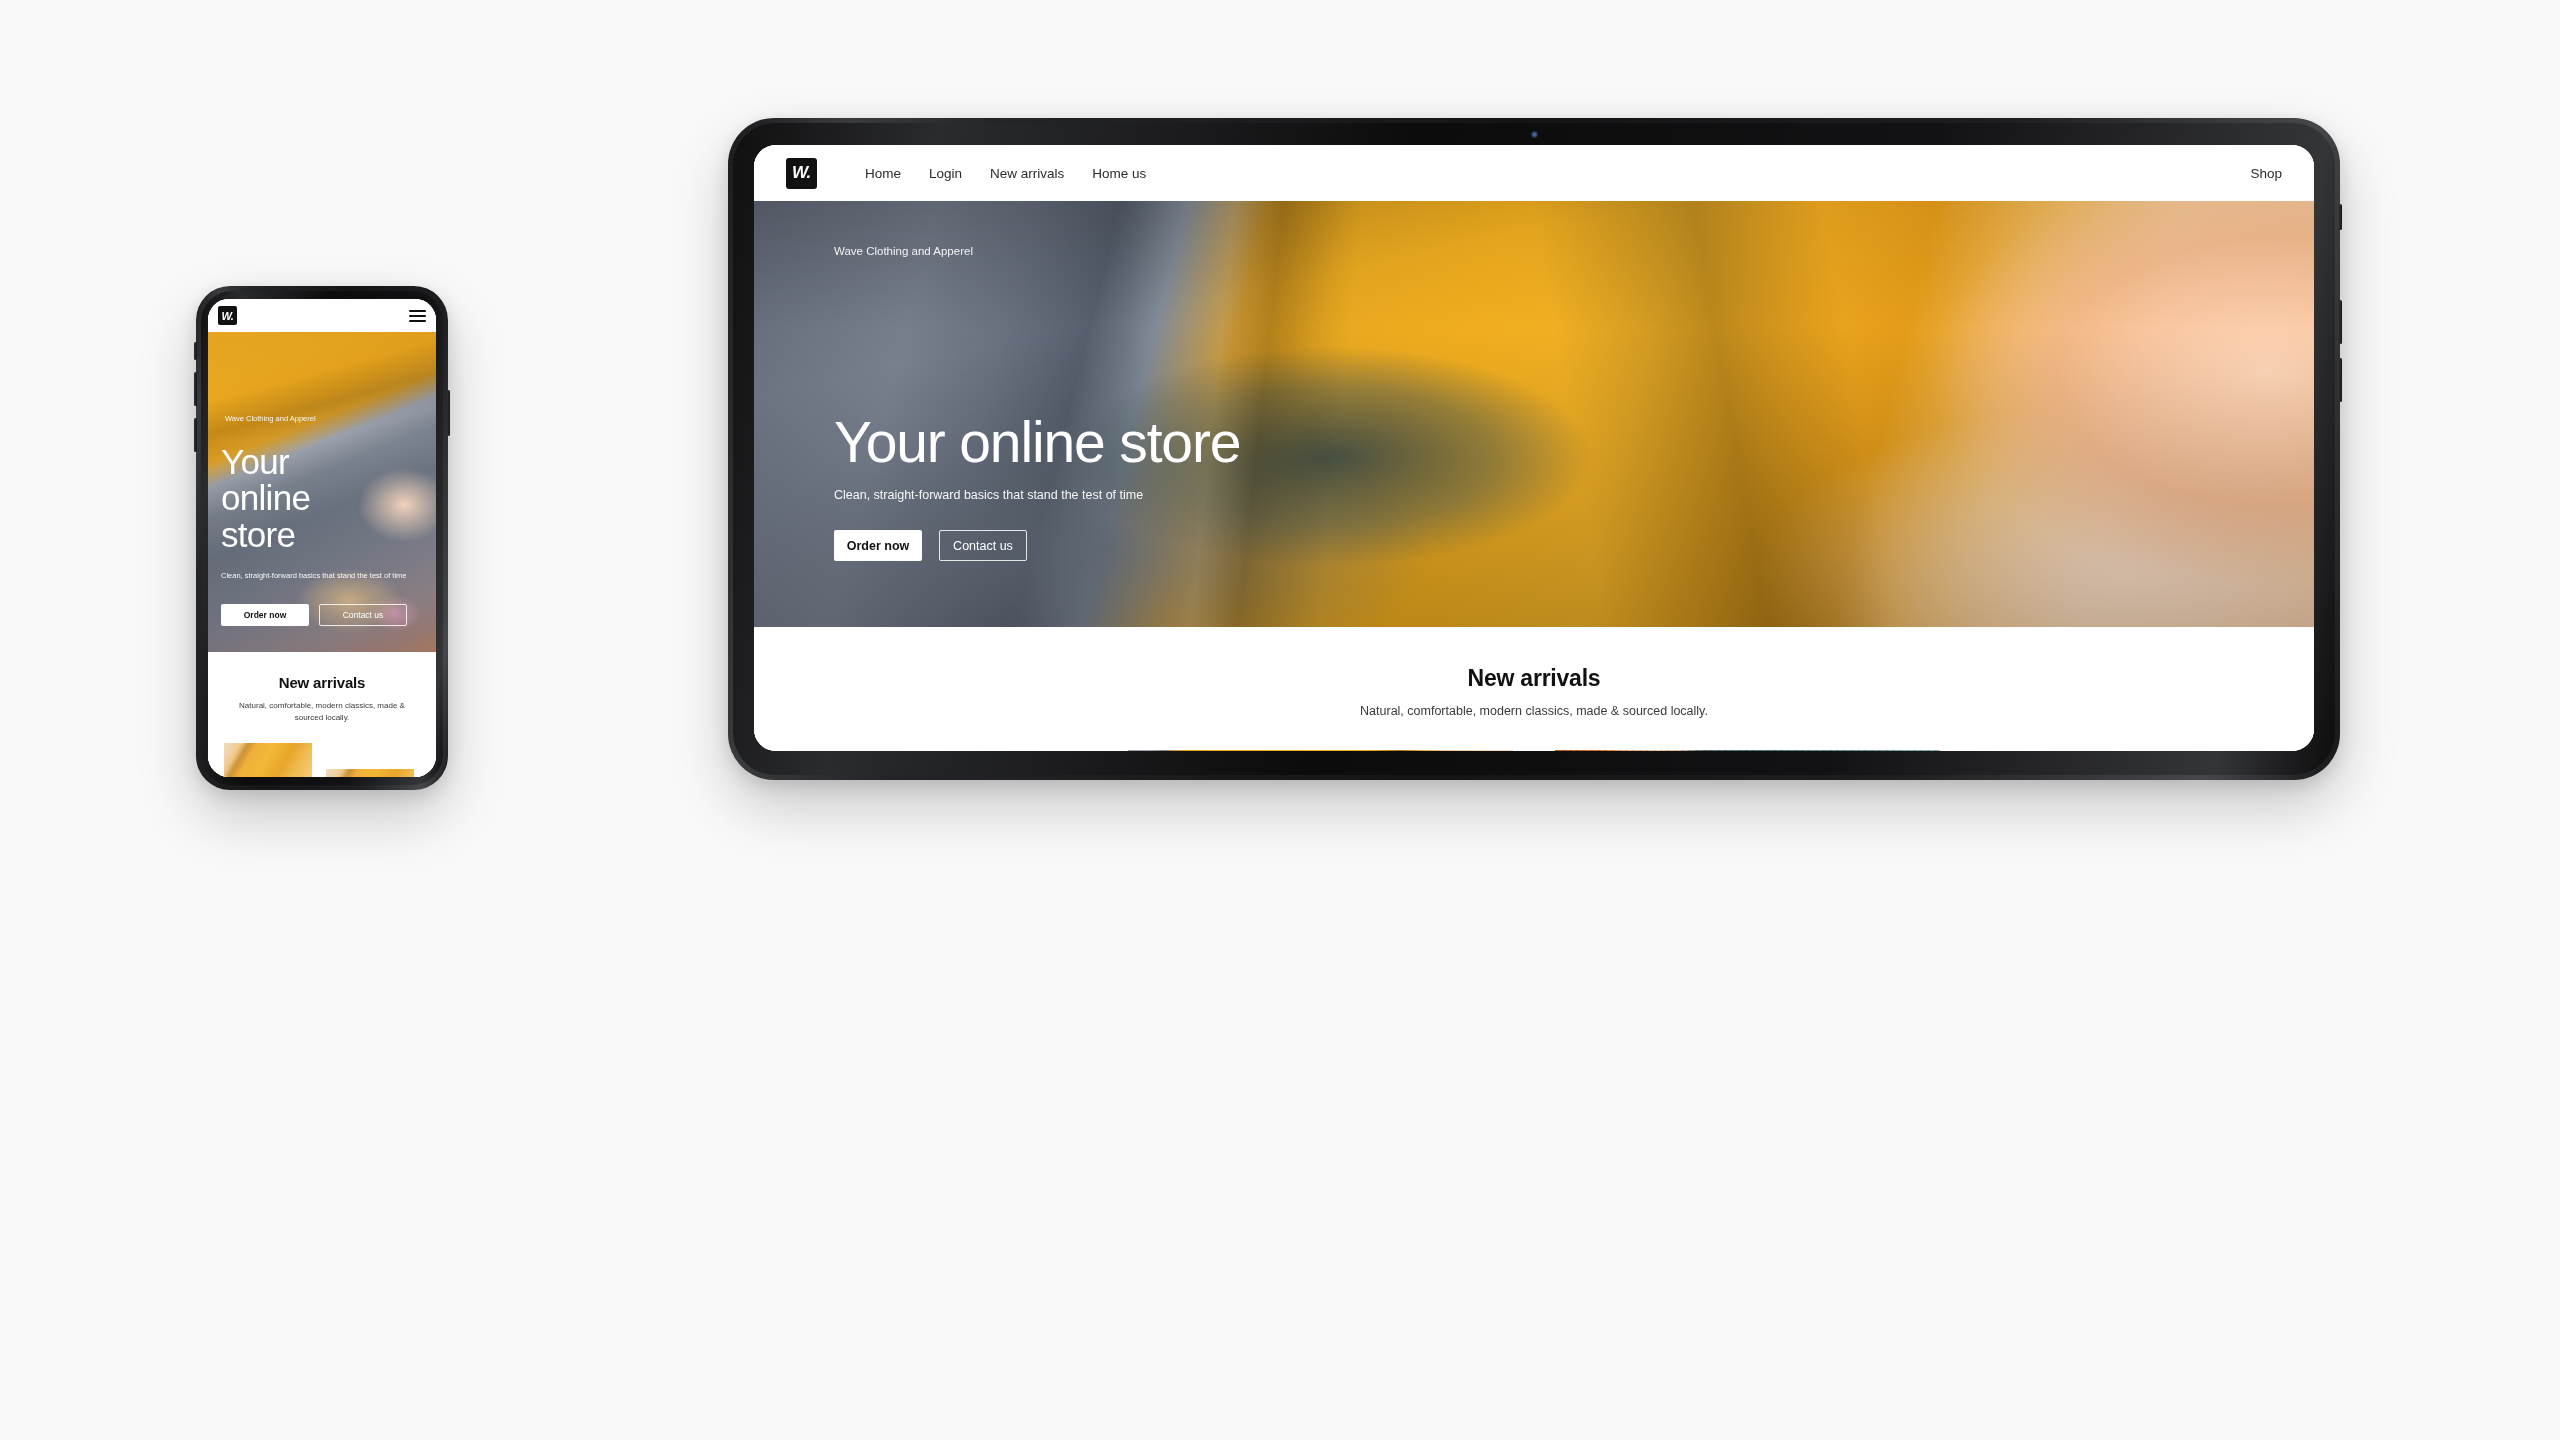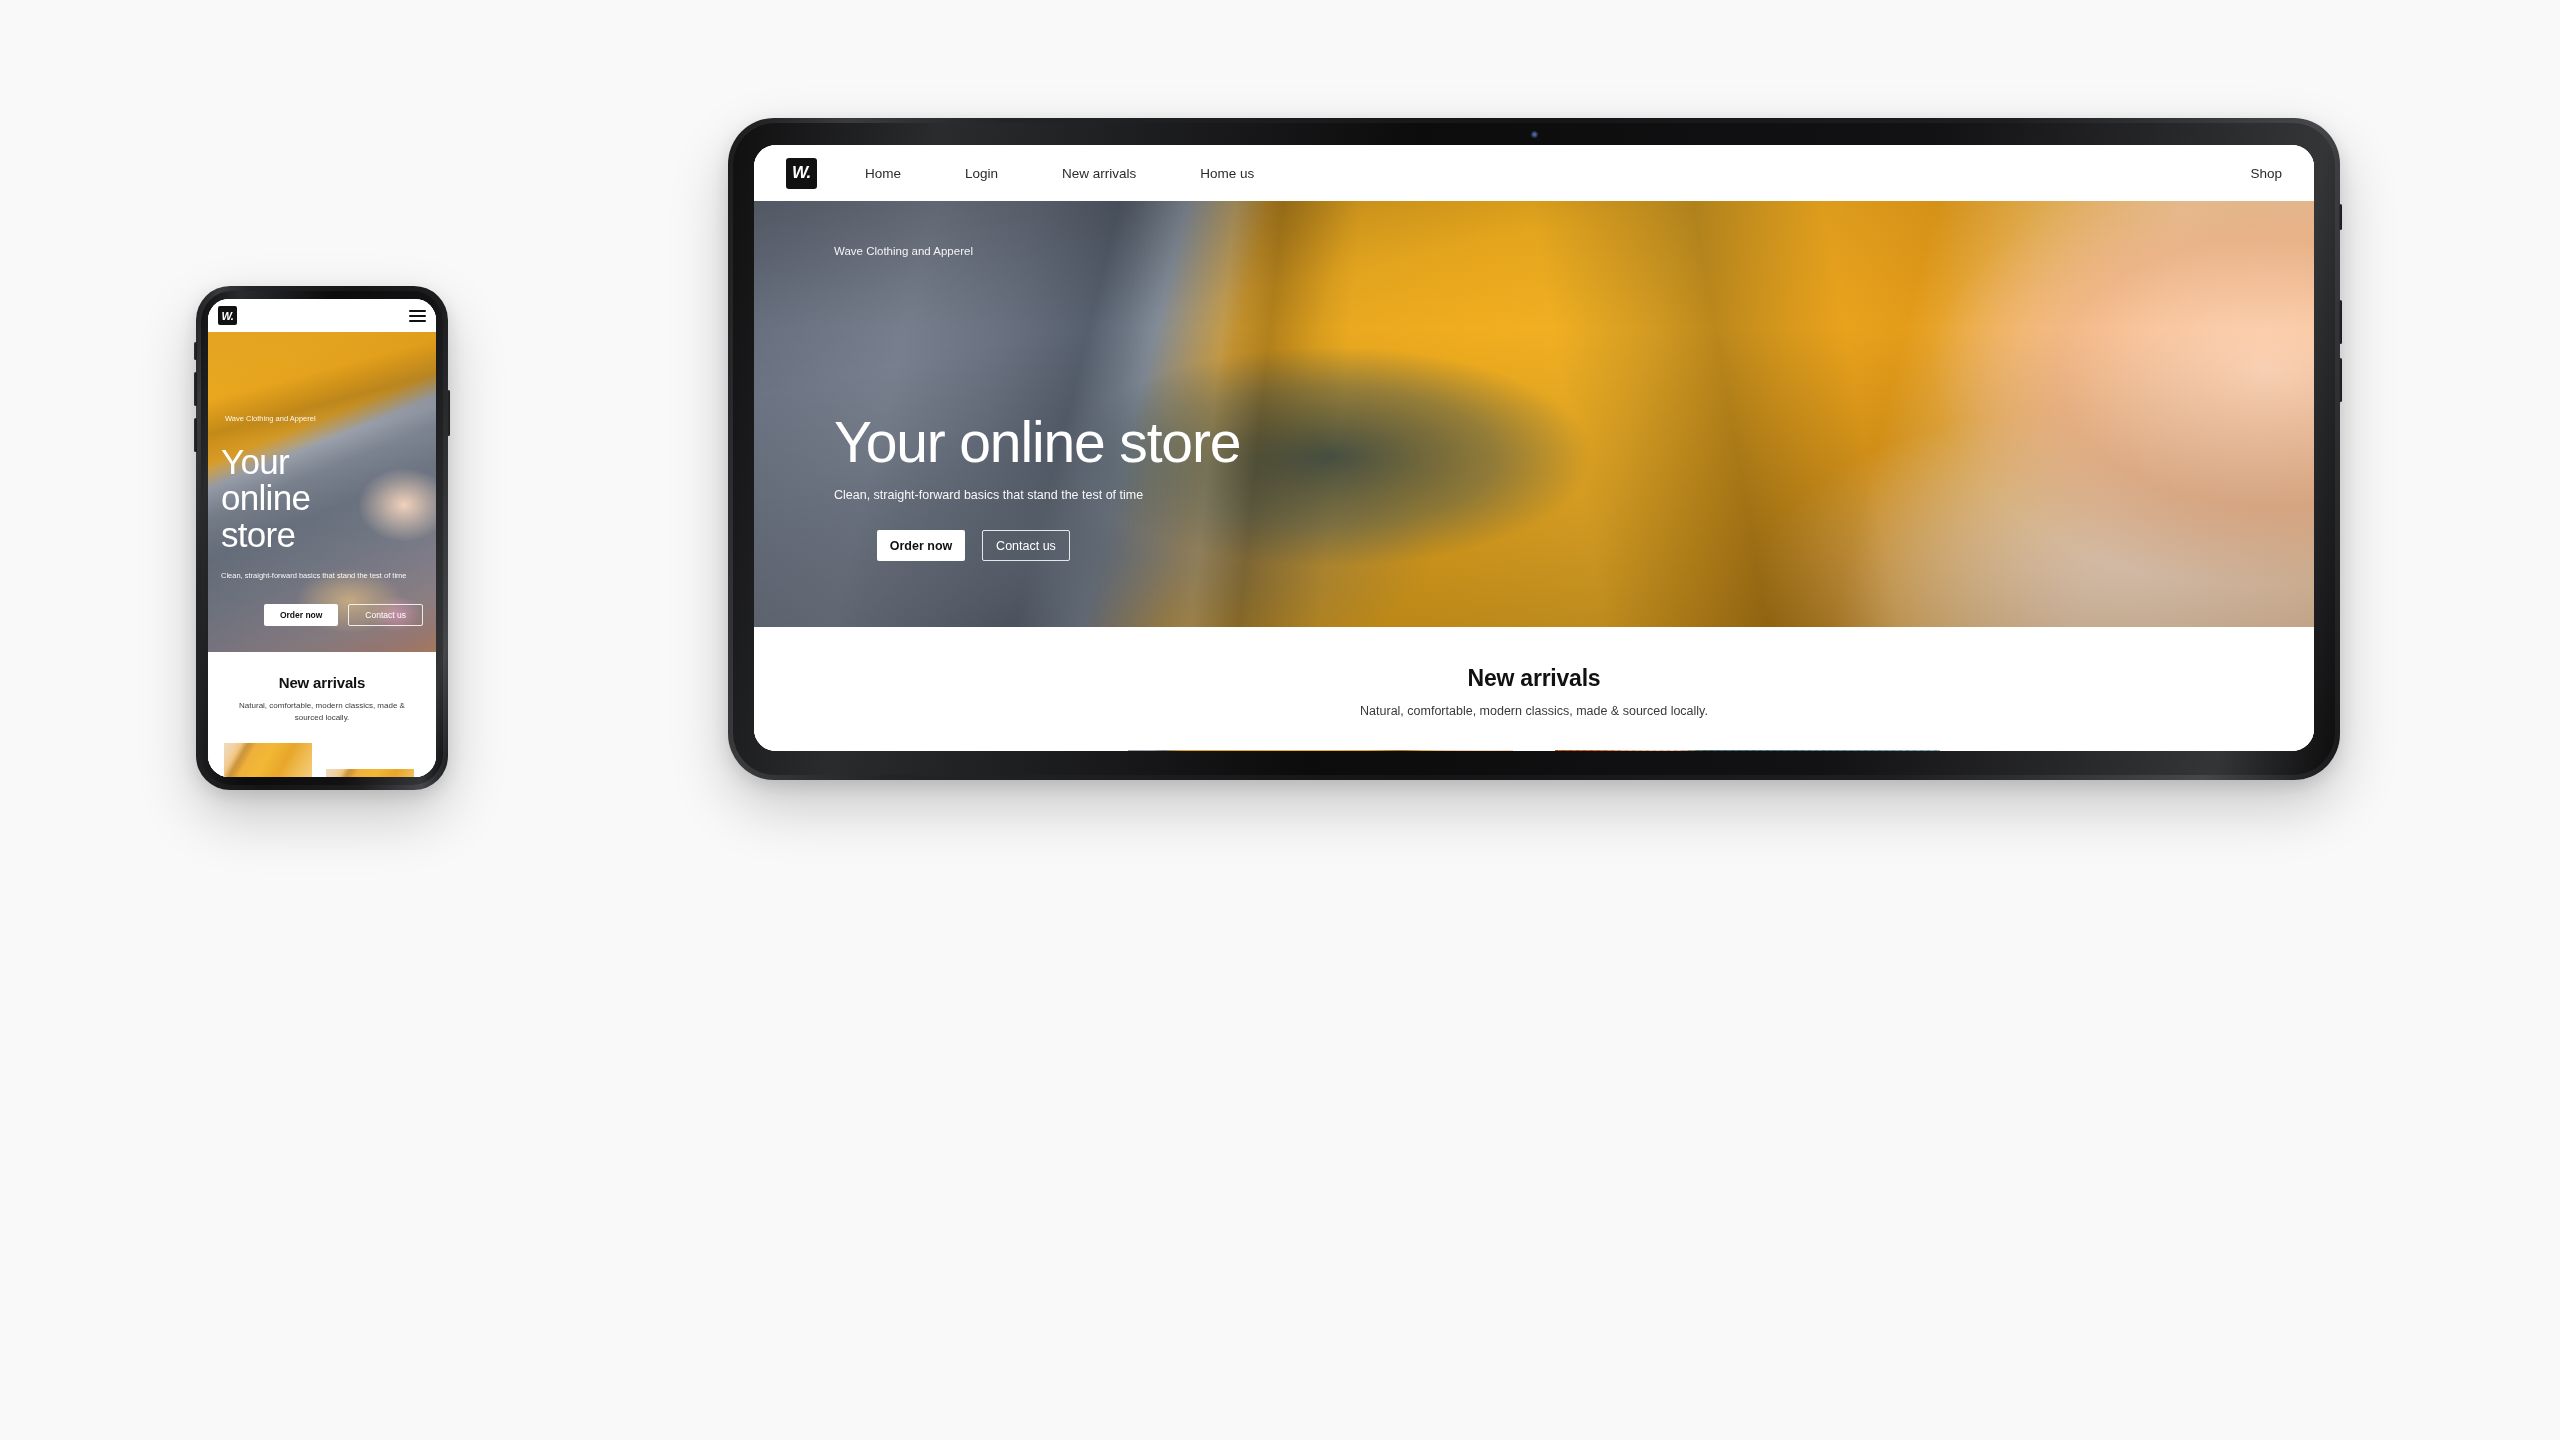--- a/index.html
+++ b/index.html
@@ -58,21 +58,21 @@
   .burger { display:flex; flex-direction:column; justify-content:space-between; margin-left:auto; }
   .burger span { display:block; background:#111; border-radius:1px; }
 
   
   .hero { position:relative; overflow:hidden; }
   .hero-photo { position:absolute; inset:0; }
   .hero-content { position:relative; z-index:3; }
   .eyebrow { color:rgba(255,255,255,.92); }
   .headline { color:#fff; font-weight:400; letter-spacing:-.02em; line-height:1.04; }
   .subline { color:rgba(255,255,255,.95); }
-  .cta-row { display:flex;margin-left:43px; }
+  .cta-row { display:flex; }
   .cta-solid {
     background:#fff; color:#111; font-weight:700;
     display:flex; align-items:center; justify-content:center;
     border:none; white-space:nowrap;
   }
   .cta-ghost {
     background:transparent; color:#fff;
     border:1px solid rgba(255,255,255,.85);
     display:flex; align-items:center; justify-content:center;
     white-space:nowrap;
@@ -227,21 +227,21 @@
     <div class="btn-edge" style="right:-2px; top:182px; width:3px; height:44px;"></div>
     <div class="btn-edge" style="right:-2px; top:240px; width:3px; height:44px;"></div>
     <div class="btn-edge" style="right:-2px; top:86px;  width:3px; height:26px;"></div>
 
     <div class="screen">
       <div class="site">
 
         <div class="hdr" style="height:56px; padding:0 32px;">
           <div class="logo" style="width:31px; height:31px; font-size:17px; border-radius:3px;">W.</div>
 
-          <nav class="navlinks" style="margin-left:48px; gap:64px;">
+          <nav class="navlinks" style="margin-left:48px; gap:28px;">
             <a href="#" style="font-size:13.5px;">Home</a>
             <a href="#" style="font-size:13.5px;">Login</a>
             <a href="#" style="font-size:13.5px;">New arrivals</a>
             <a href="#" style="font-size:13.5px;">Home us</a>
           </nav>
 
           <a href="#" class="login" style="margin-left:auto; font-size:13.5px;">Shop</a>
         </div>
 
         <div class="hero" style="height:426px; padding:0 80px;">

